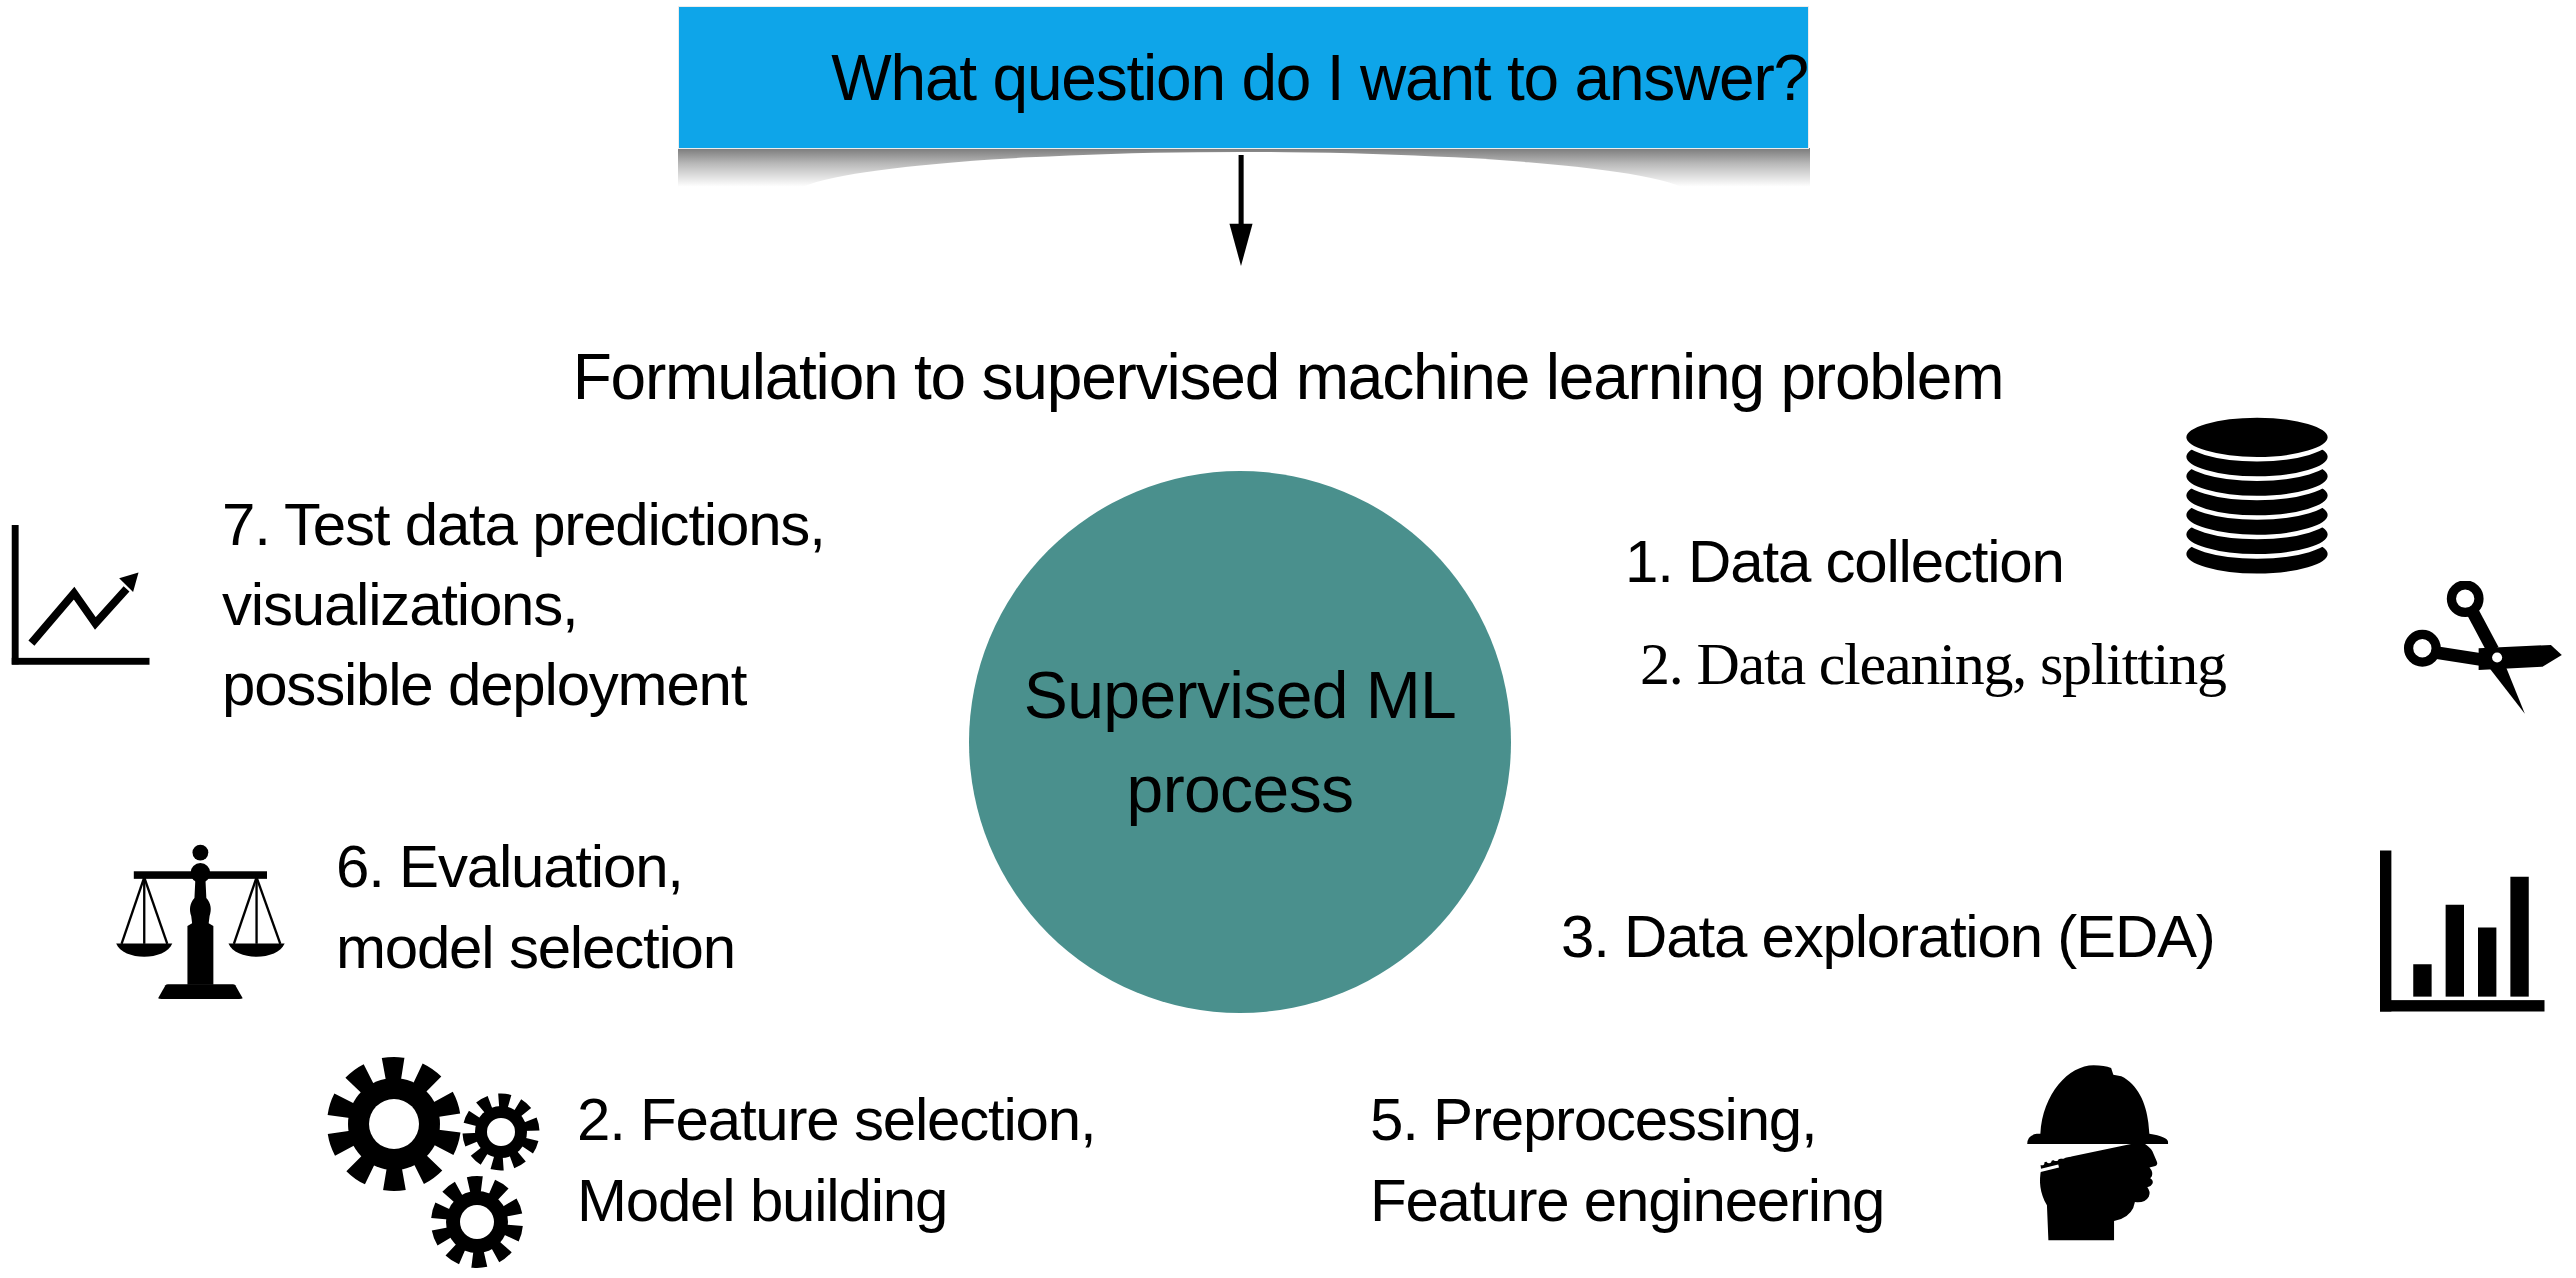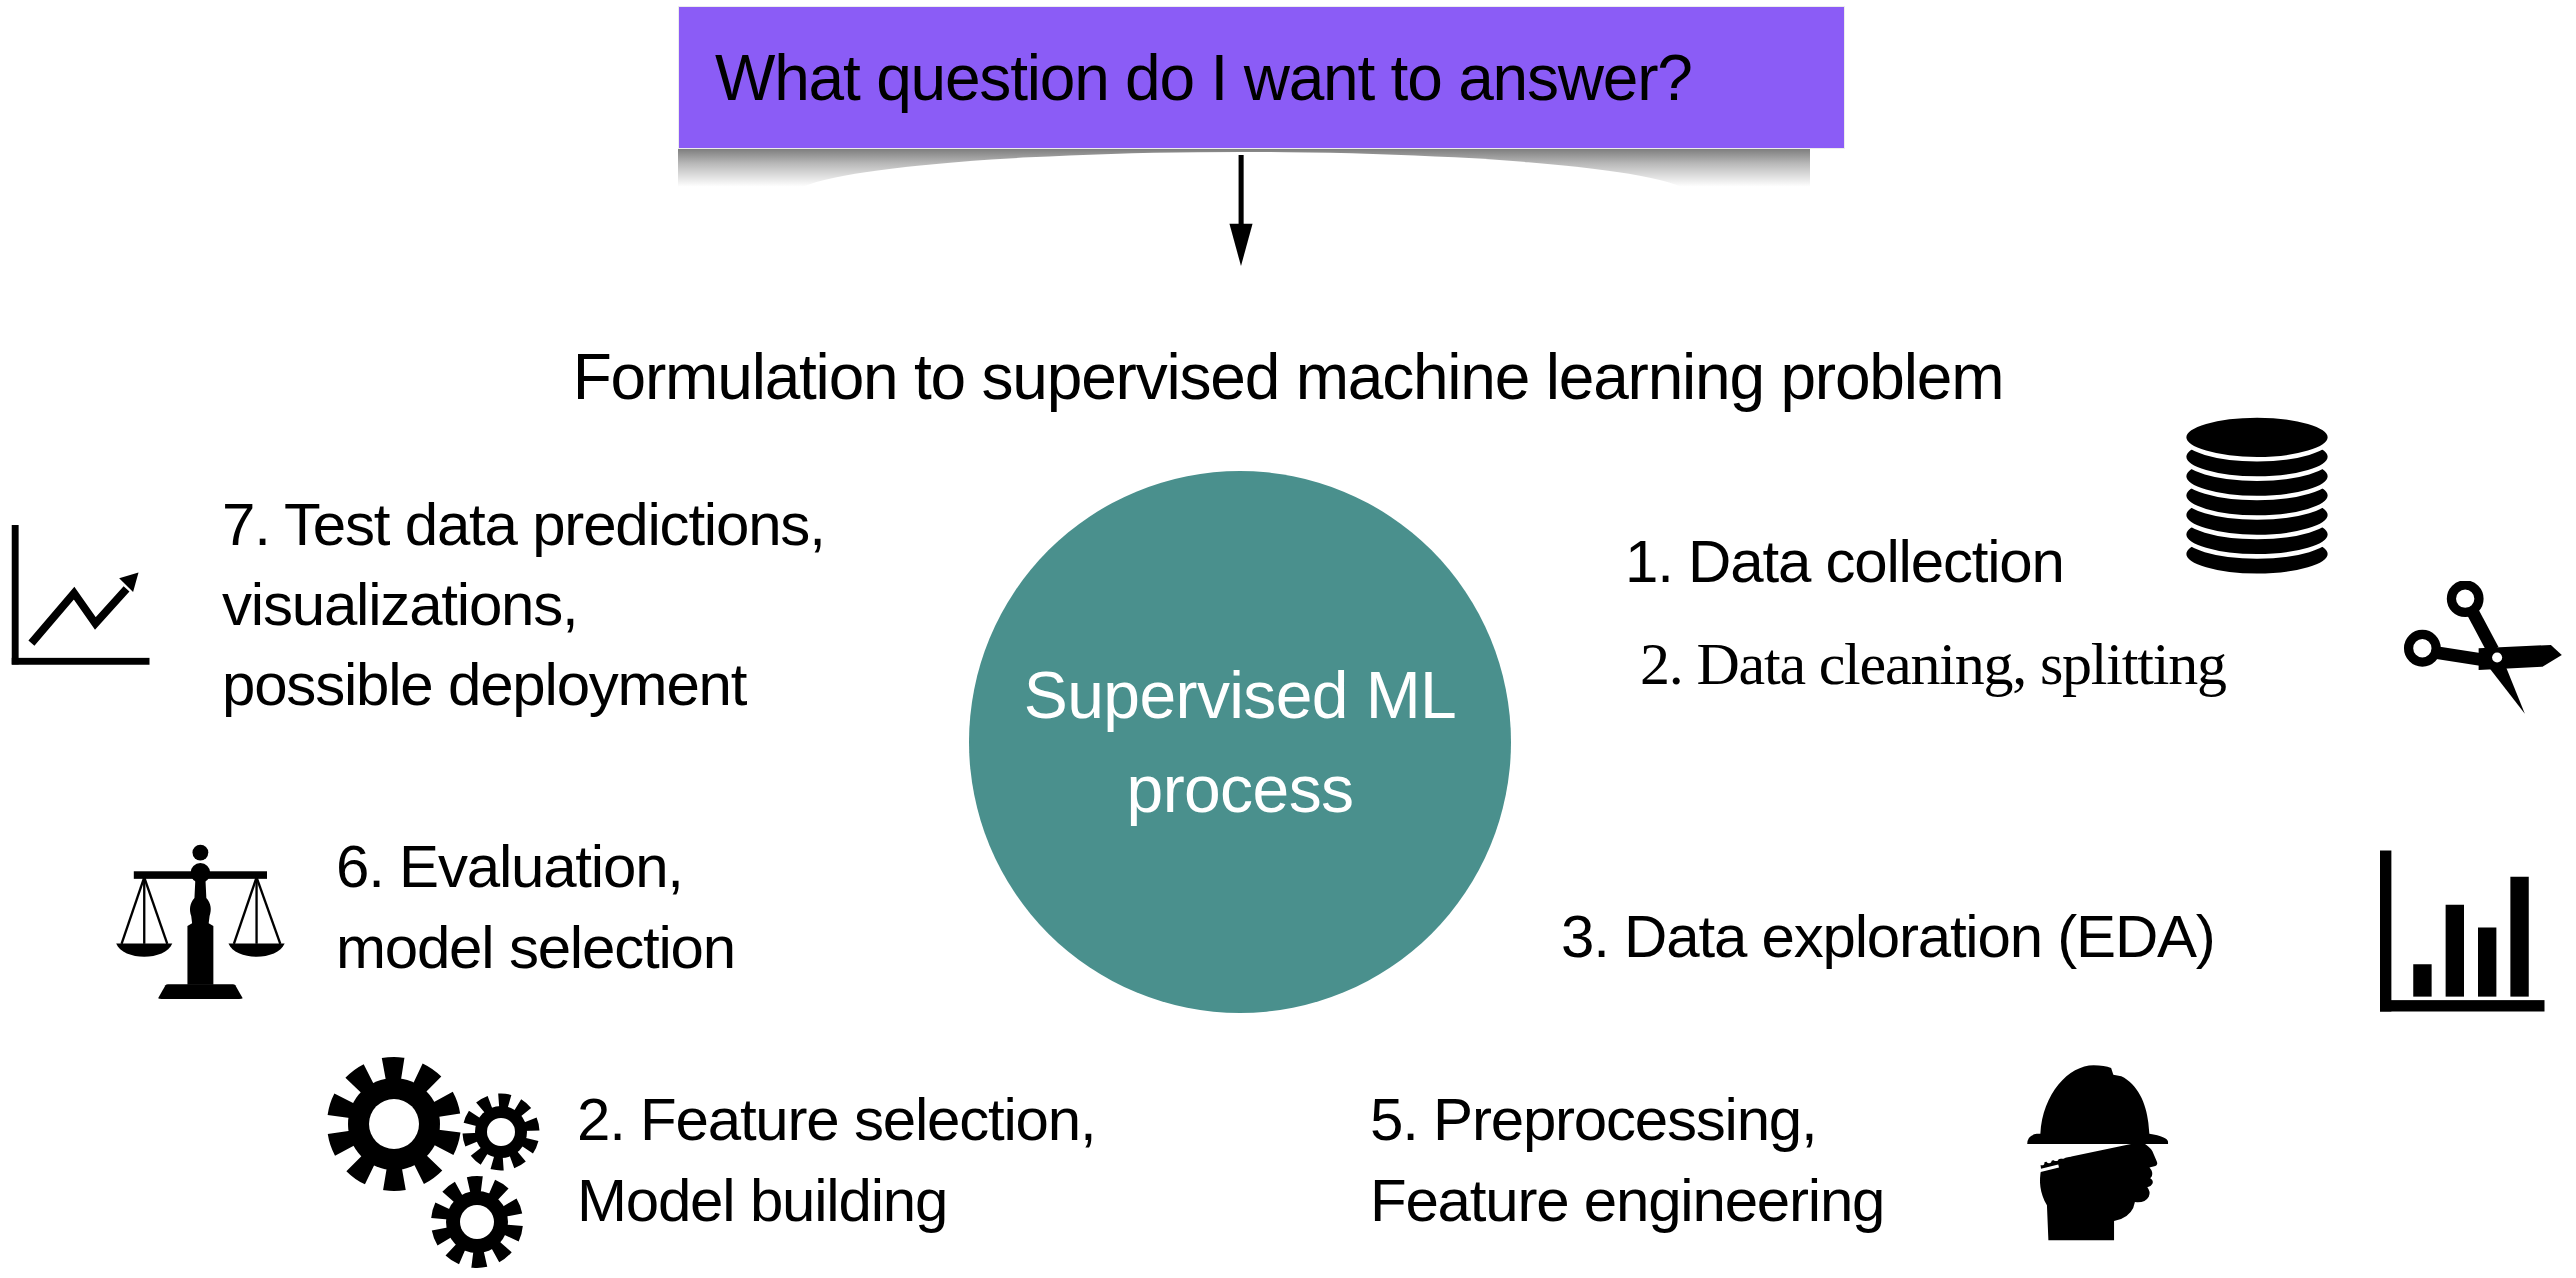--- a/index.html
+++ b/index.html
@@ -8,26 +8,25 @@
     width:2576px; height:1278px;
     overflow:hidden;
     font-family:"Liberation Sans","DejaVu Sans",sans-serif;
     color:#000;
   }
   .abs { position:absolute; }
 
   
   .qbox {
     left:678px; top:6px; width:1129px; height:141px;
-    background:#8b5cf6;
+    background:#0ea5e9;
     border:1.2px solid #ececec;
-    display:flex; align-items:center; justify-content:flex-start;
+    display:flex; align-items:center; justify-content:flex-end;
     font-size:64px; letter-spacing:-1.2px;
     z-index:4;
-    padding-left:36px;
   }
   .qshadow {
     left:678px; top:148px; width:1132px; height:44px;
     background:linear-gradient(to bottom, rgba(0,0,0,0.52) 0%, rgba(0,0,0,0.28) 35%, rgba(0,0,0,0) 88%);
     z-index:1;
   }
   .qshadow-mask {
     left:791px; top:152px; width:902px; height:90px;
     background:#ffffff; border-radius:50%;
     z-index:2;
@@ -43,21 +42,21 @@
     line-height:75px;
     margin-top:41px;
   }
 
   
   .circle {
     left:969px; top:471px; width:542px; height:542px;
     border-radius:50%;
     display:flex; align-items:center; justify-content:center;
     text-align:center;
-    color:#ffffff;
+    color:#000000;
     font-size:66px; line-height:94px; letter-spacing:-0.6px;
     white-space:pre-line;
   }
 
   
   .step-label {
     font-size:60px; letter-spacing:-1.2px;
     line-height:81px;
     white-space:pre-line;
   }

